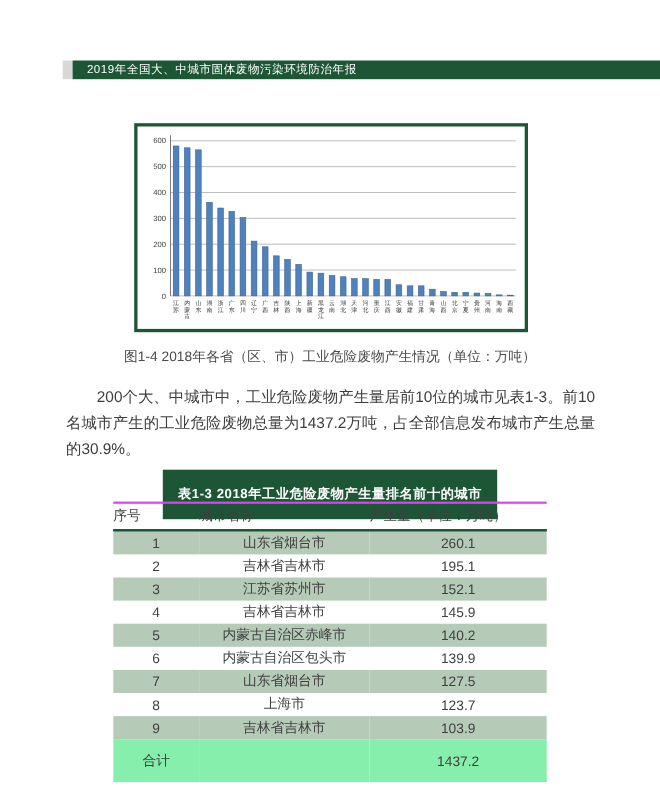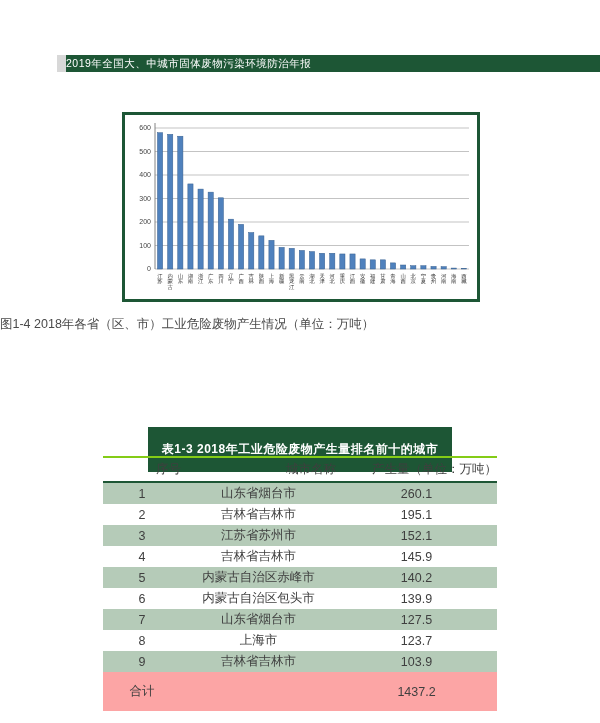--- a/index.html
+++ b/index.html
@@ -1,43 +1,43 @@
 <!DOCTYPE html>
 <html><head>
 <meta charset="utf-8">
 <style>
   html,body{margin:0;padding:0;background:#ffffff;}
   body{font-family:"Liberation Sans","DejaVu Sans",sans-serif;}
   .page{position:relative;width:600px;height:723px;background:#ffffff;overflow:hidden;}
 
   .header-accent{position:absolute;left:57px;top:55px;width:9px;height:17px;background:#d8d8d8;}
   .header-bar{position:absolute;left:66px;top:55px;width:534px;height:17px;background:#1d5635;
-    color:#ffffff;font-size:10.5px;line-height:17px;box-sizing:border-box;letter-spacing:.5px;}
+    color:#ffffff;font-size:10.5px;line-height:17px;padding-left:13px;box-sizing:border-box;letter-spacing:.5px;}
 
   .chart-box{position:absolute;left:122px;top:112px;width:358px;height:190px;border:3px solid #1d5635;
     background:#ffffff;box-sizing:border-box;}
   .chart-box svg{display:block;width:100%;height:100%;}
 
-  .figure-caption{position:absolute;left:0;top:316px;width:600px;text-align:left;
+  .figure-caption{position:absolute;left:0;top:316px;width:600px;text-align:center;
     font-size:12.5px;color:#4a4a4a;}
 
   .paragraph{position:absolute;left:60px;top:348px;width:481px;font-size:14px;line-height:24px;
     color:#3d3d3d;text-indent:2em;text-align:justify;}
 
   .table-title-wrap{position:absolute;left:0;top:427px;width:600px;text-align:center;}
   .table-title{display:inline-block;background:#1d5635;color:#ffffff;font-size:12px;font-weight:bold;
     padding:14px 14px;letter-spacing:.5px;}
 
   table.data-table{position:absolute;left:103px;top:456px;width:394px;border-collapse:collapse;
     font-size:12.5px;color:#3f3f3f;table-layout:fixed;}
-  table.data-table th{border-top:2px solid #84cc16;border-bottom:2px solid #1d5635;
-    height:23px;font-weight:normal;text-align:right;padding:0;}
+  table.data-table th{border-top:2px solid #d946ef;border-bottom:2px solid #1d5635;
+    height:23px;font-weight:normal;text-align:left;padding:0;}
   table.data-table td{height:21px;text-align:center;padding:0;}
   table.data-table tr.green td{background:#b5cbb8;}
-  table.data-table tr.total-row td{background:#fca5a5;height:39px;}
+  table.data-table tr.total-row td{background:#86efac;height:39px;}
 </style>
 </head>
 <body>
 
 <div class="page">
 
   <div class="header-accent"></div>
   <div class="header-bar">2019年全国大、中城市固体废物污染环境防治年报</div>
 
   <div class="chart-box">
@@ -117,20 +117,21 @@
         <text x="318.6774193548387" y="162.5" text-anchor="middle" font-size="5.4" fill="#333"><tspan x="318.6774193548387" dy="0">河</tspan><tspan x="318.6774193548387" dy="5.7">南</tspan></text>
         <rect x="326.2064516129032" y="153.06" width="5.2" height="0.9400000000000001" fill="#4f81bd" stroke="#38608f" stroke-width="0.5"></rect>
         <text x="328.80645161290323" y="162.5" text-anchor="middle" font-size="5.4" fill="#333"><tspan x="328.80645161290323" dy="0">海</tspan><tspan x="328.80645161290323" dy="5.7">南</tspan></text>
         <rect x="336.3354838709677" y="153.295" width="5.2" height="0.705" fill="#4f81bd" stroke="#38608f" stroke-width="0.5"></rect>
         <text x="338.93548387096774" y="162.5" text-anchor="middle" font-size="5.4" fill="#333"><tspan x="338.93548387096774" dy="0">西</tspan><tspan x="338.93548387096774" dy="5.7">藏</tspan></text>
       </svg>
   </div>
 
   <div class="figure-caption">图1-4 2018年各省（区、市）工业危险废物产生情况（单位：万吨）</div>
 
+  <div class="paragraph">200个大、中城市中，工业危险废物产生量居前10位的城市见表1-3。前10名城市产生的工业危险废物总量为1437.2万吨，占全部信息发布城市产生总量的30.9%。</div>
 
   <div class="table-title-wrap">
     <span class="table-title">表1-3 2018年工业危险废物产生量排名前十的城市</span>
   </div>
 
   <table class="data-table">
     <colgroup>
       <col style="width:78px">
         <col style="width:155px">
         <col style="width:161px">

